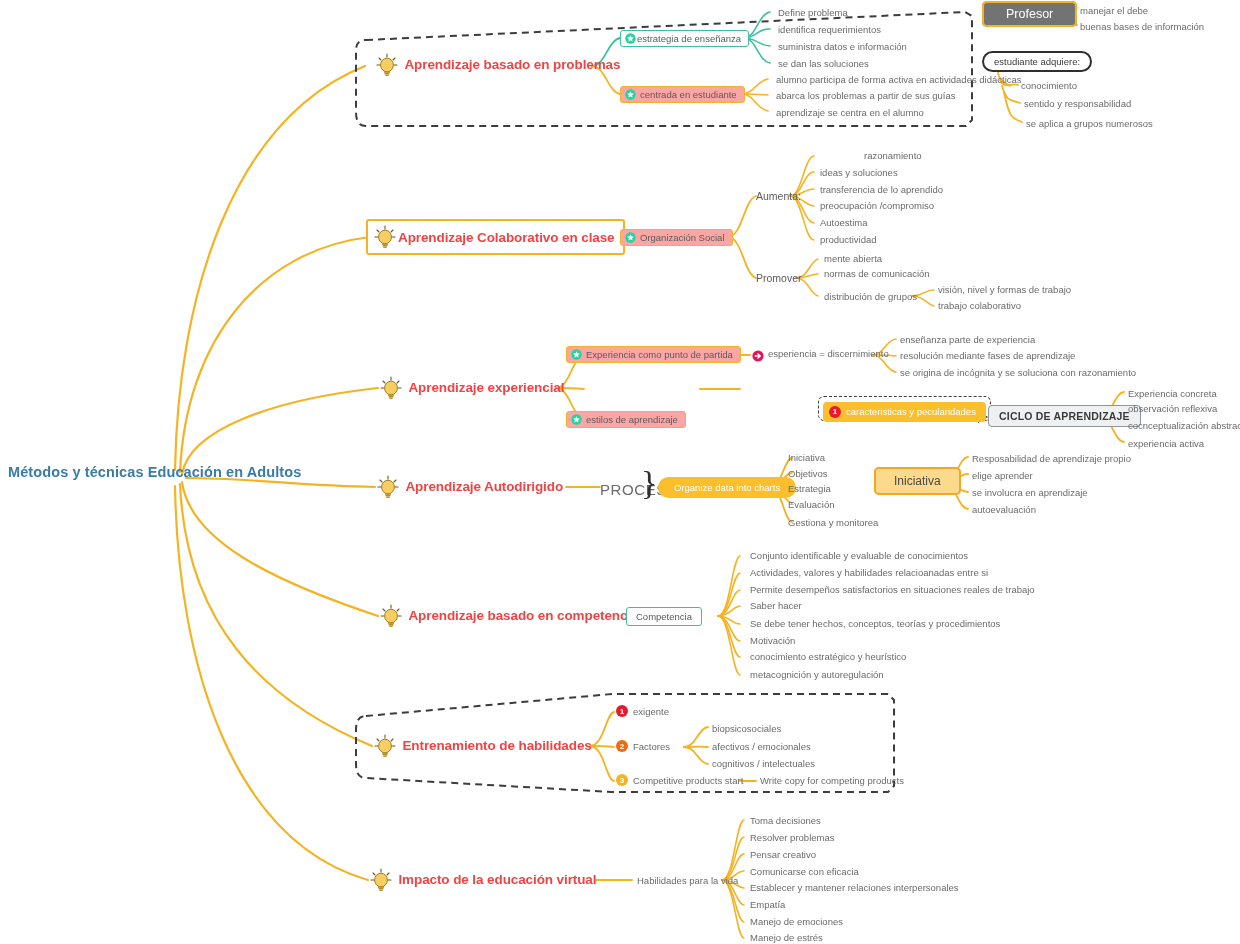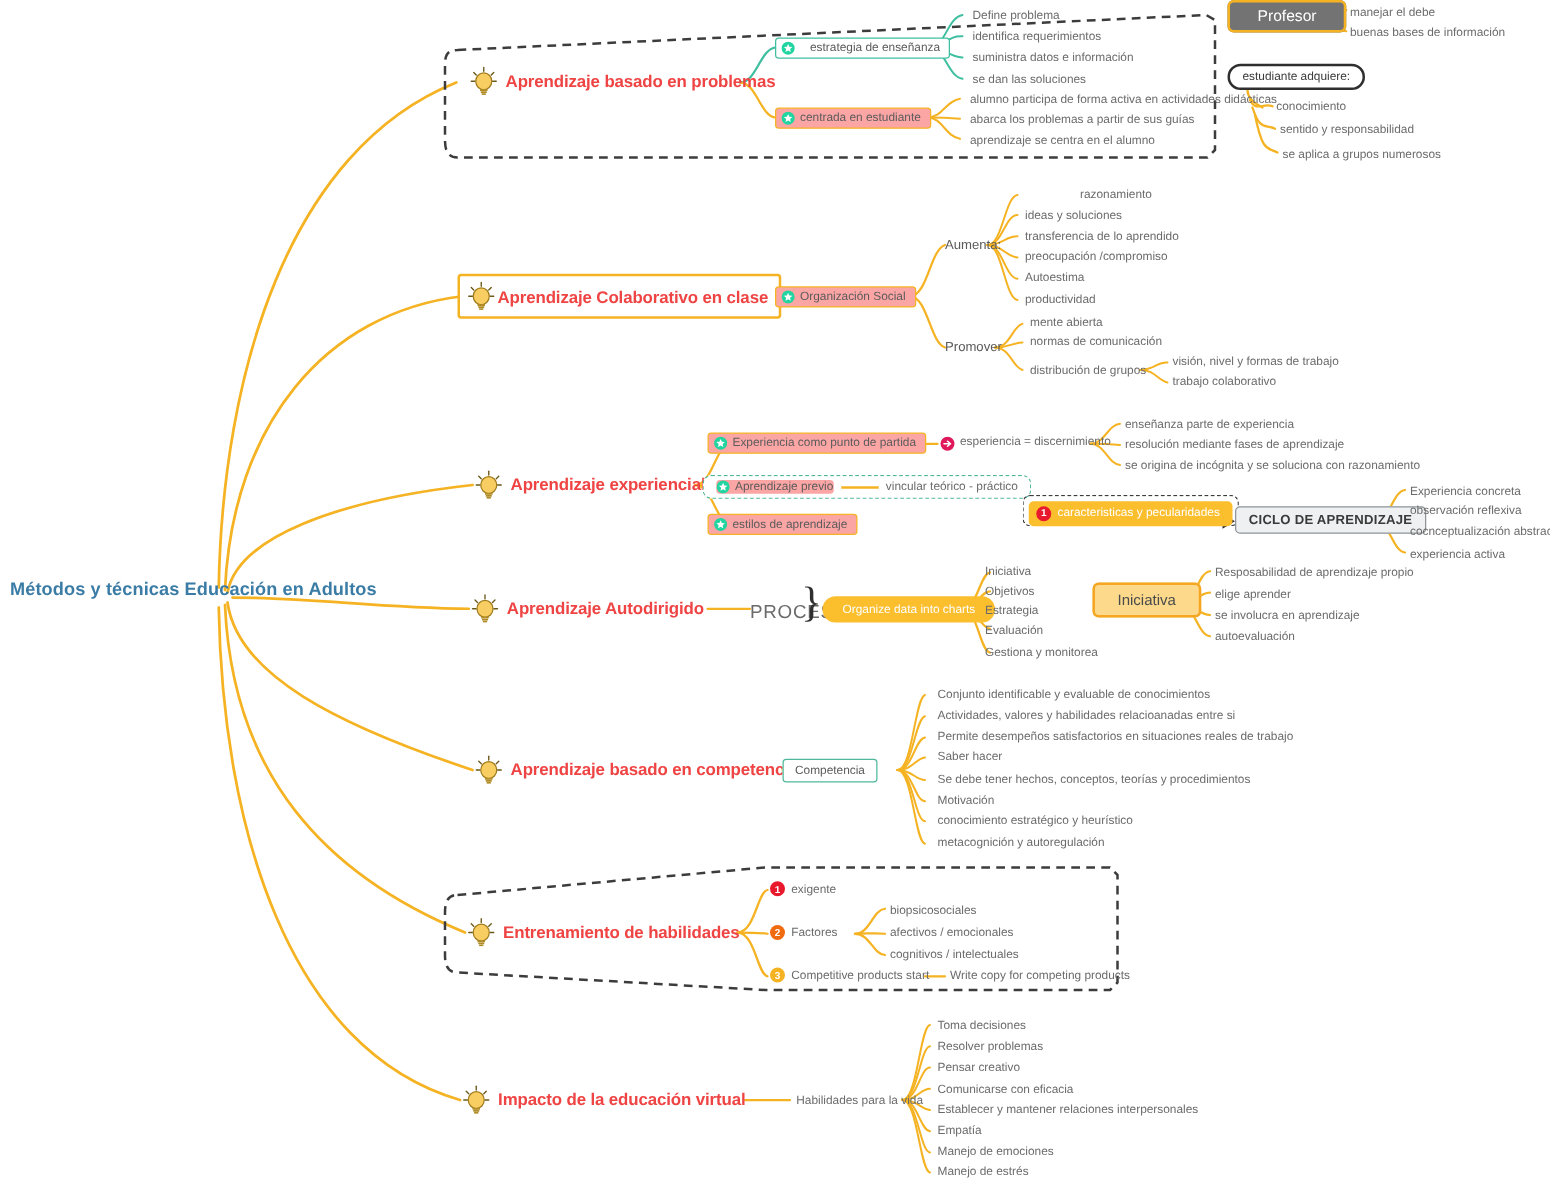--- a/index.html
+++ b/index.html
@@ -23,21 +23,21 @@
   
   .box-solid{border:2px solid #F5B323;border-radius:3px;background:#fff;padding:3px 8px 3px 4px;}
   .box-dashed-big{position:absolute;border:2px dashed #3c3c3c;border-radius:12px;background:transparent;}
 
   
   .sub{font-size:10.5px;color:#5b5b5b;}
   .sub-dark{font-size:15px;color:#6a6a6a;}
   .leaf{font-size:9.5px;color:#6b6b6b;}
 
   .pill-green{border:1.6px solid #3FBFA0;border-radius:3px;background:#fff;padding:2px 7px 2px 4px;
-              font-size:9.5px;color:#5b5b5b;display:inline-flex;align-items:center;gap:12px;}
+              font-size:9.5px;color:#5b5b5b;display:inline-flex;align-items:center;gap:1px;}
   .pill-orange{border:1.8px solid #F5B323;border-radius:3px;background:#fca5a5;padding:2px 7px 2px 4px;
               font-size:9.5px;color:#5b5b5b;display:inline-flex;align-items:center;gap:4px;}
   .pill-green-thin{border:1.4px solid #4FB89B;border-radius:3px;background:#fff;padding:3px 9px;
               font-size:9.5px;color:#5b5b5b;}
   .dashed-green{border:1.6px dashed #4FB89B;border-radius:7px;background:#fff;padding:3px 10px;}
   .dashed-dark{border:1.8px dashed #3c3c3c;border-radius:6px;background:transparent;padding:3px 4px;}
 
   .chip-green-fill{background:#737373;border:2px solid #F5B323;border-radius:5px;
                    color:#ffffff;font-size:12.5px;padding:4px 22px;}
   .chip-orange-fill{background:#FBBE2D;border-radius:4px;color:#ffffff;font-size:9.5px;
@@ -365,35 +365,20 @@
           <circle cx="6" cy="6" r="5.6" fill="#E0175B"></circle>
     <path d="M3.2,6 L7.4,6 M6,4 L8.4,6 L6,8" stroke="#fff" stroke-width="1.3" fill="none" stroke-linecap="round" stroke-linejoin="round"></path>
         </svg>
   </span>
   <span class="leaf">esperiencia = discernimiento</span>
 </div>
 <div class="node leaf" style="left:900px;top:334px;">enseñanza parte de experiencia</div>
 <div class="node leaf" style="left:900px;top:350px;">resolución mediante fases de aprendizaje</div>
 <div class="node leaf" style="left:900px;top:367px;">se origina de incógnita y se soluciona con razonamiento</div>
 
-<div class="node" style="left:562px;top:380px;">
-  <span class="dashed-green" style="display:inline-flex;align-items:center;gap:6px;">
-    <span class="pill-orange" style="border:0;padding:0;">
-      <span class="badge">
-        <svg width="11" height="11" viewBox="0 0 11 11">
-              <circle cx="5.5" cy="5.5" r="5.2" fill="#21D4A0"></circle>
-        <polygon points="5.5,2.2 6.5,4.4 8.9,4.6 7.1,6.2 7.6,8.5 5.5,7.3 3.4,8.5 3.9,6.2 2.1,4.6 4.5,4.4" fill="#fff"></polygon>
-            </svg>
-      </span>
-      <span>Aprendizaje previo</span>
-    </span>
-    <span style="display:inline-block;width:30px;height:2px;background:#F5B323;"></span>
-    <span class="leaf">vincular teórico - práctico</span>
-  </span>
-</div>
 
 <div class="node" style="left:566px;top:411px;">
   <span class="pill-orange">
     <span class="badge">
       <svg width="11" height="11" viewBox="0 0 11 11">
             <circle cx="5.5" cy="5.5" r="5.2" fill="#21D4A0"></circle>
       <polygon points="5.5,2.2 6.5,4.4 8.9,4.6 7.1,6.2 7.6,8.5 5.5,7.3 3.4,8.5 3.9,6.2 2.1,4.6 4.5,4.4" fill="#fff"></polygon>
           </svg>
     </span>
     <span>estilos de aprendizaje</span>

